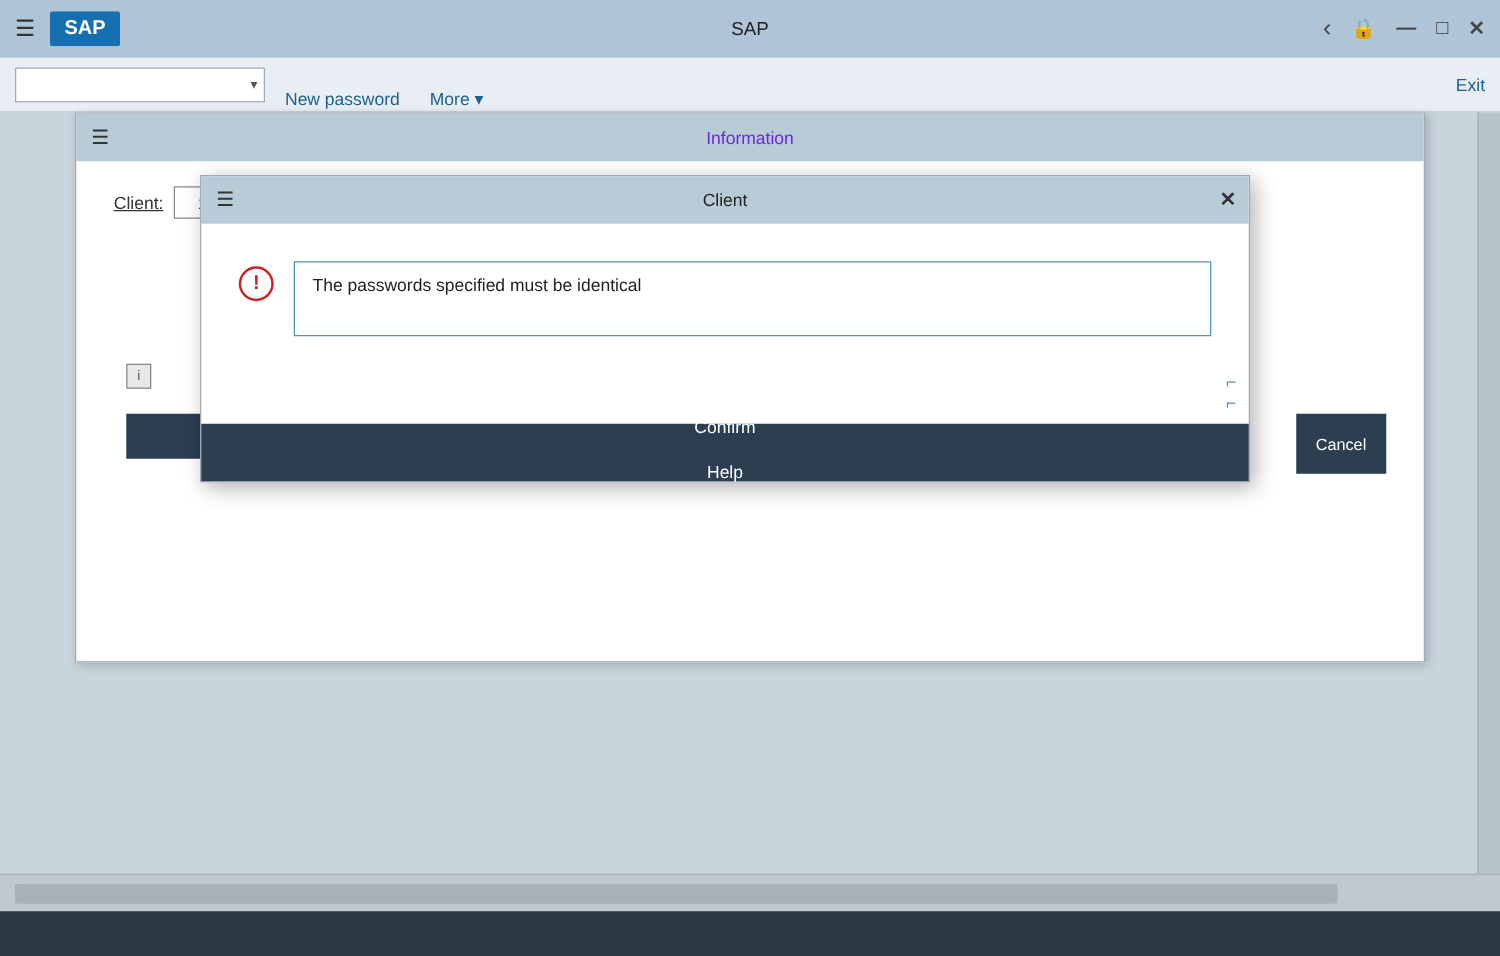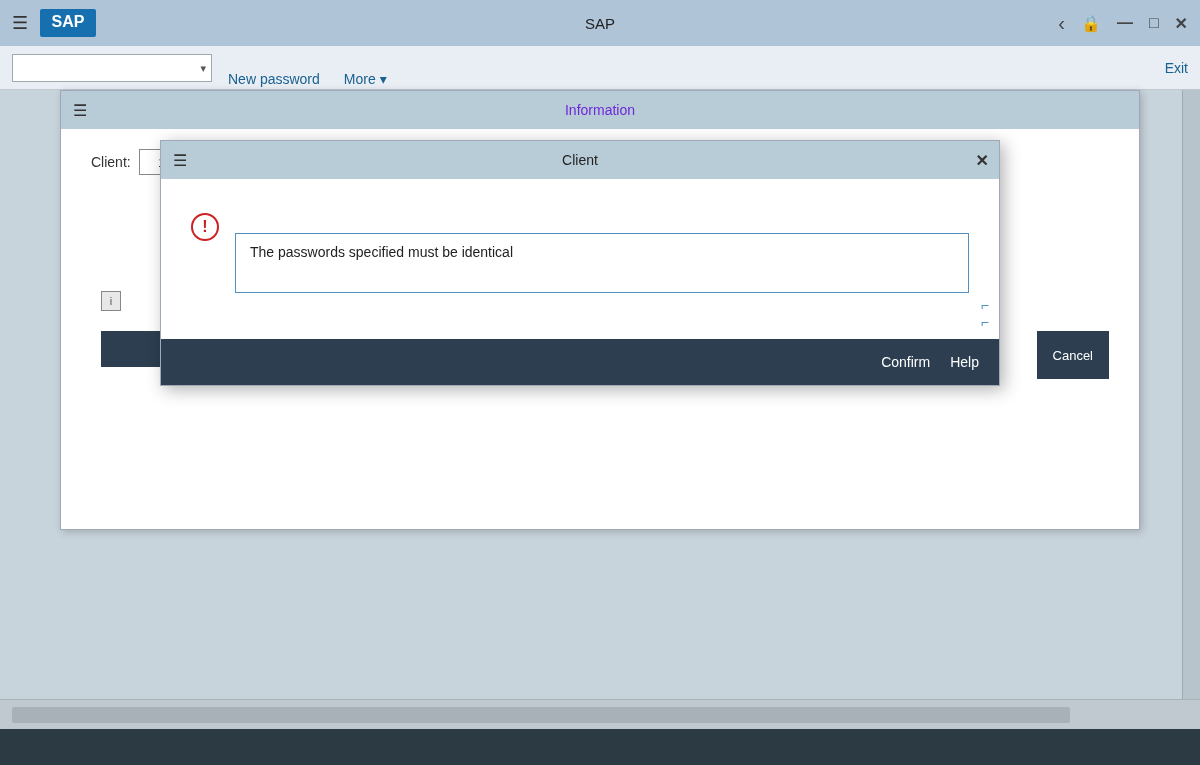--- a/index.html
+++ b/index.html
@@ -171,20 +171,21 @@
     }
     .client-row {
       display: flex;
       align-items: center;
       margin-bottom: 20px;
       gap: 8px;
     }
     .client-label {
       font-size: 14px;
       color: #333;
+      text-decoration: underline;
     }
     .client-input {
       width: 60px;
       height: 26px;
       border: 1px solid #888;
       padding: 2px 6px;
       font-size: 13px;
       text-align: center;
     }
     .new-password-row {
@@ -300,21 +301,20 @@
       flex-shrink: 0;
       margin-top: 4px;
     }
     .error-message-box {
       border: 1px solid #5090c0;
       padding: 10px 14px;
       flex: 1;
       font-size: 14px;
       color: #222;
       min-height: 60px;
-      margin-top: 24px;
     }
     .resize-corner {
       position: absolute;
       right: 10px;
       bottom: 10px;
       display: flex;
       flex-direction: column;
       align-items: flex-end;
       gap: 3px;
     }
@@ -324,20 +324,21 @@
       line-height: 1;
     }
     .error-dialog-footer {
       background: #2c3e50;
       height: 46px;
       display: flex;
       align-items: center;
       justify-content: flex-end;
       padding: 0 20px;
       gap: 20px;
+      flex-direction: column;
     }
     .error-footer-btn {
       background: none;
       border: none;
       color: white;
       font-size: 14px;
       cursor: pointer;
     }
   </style>
 </head>

